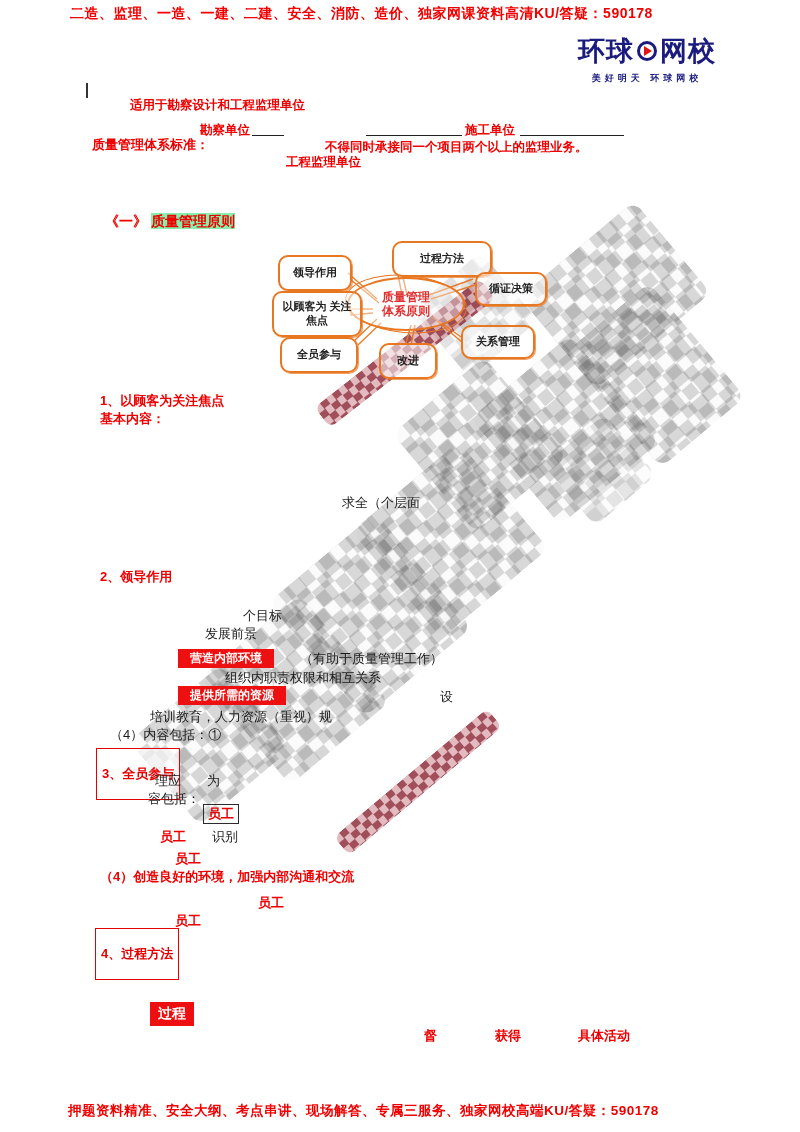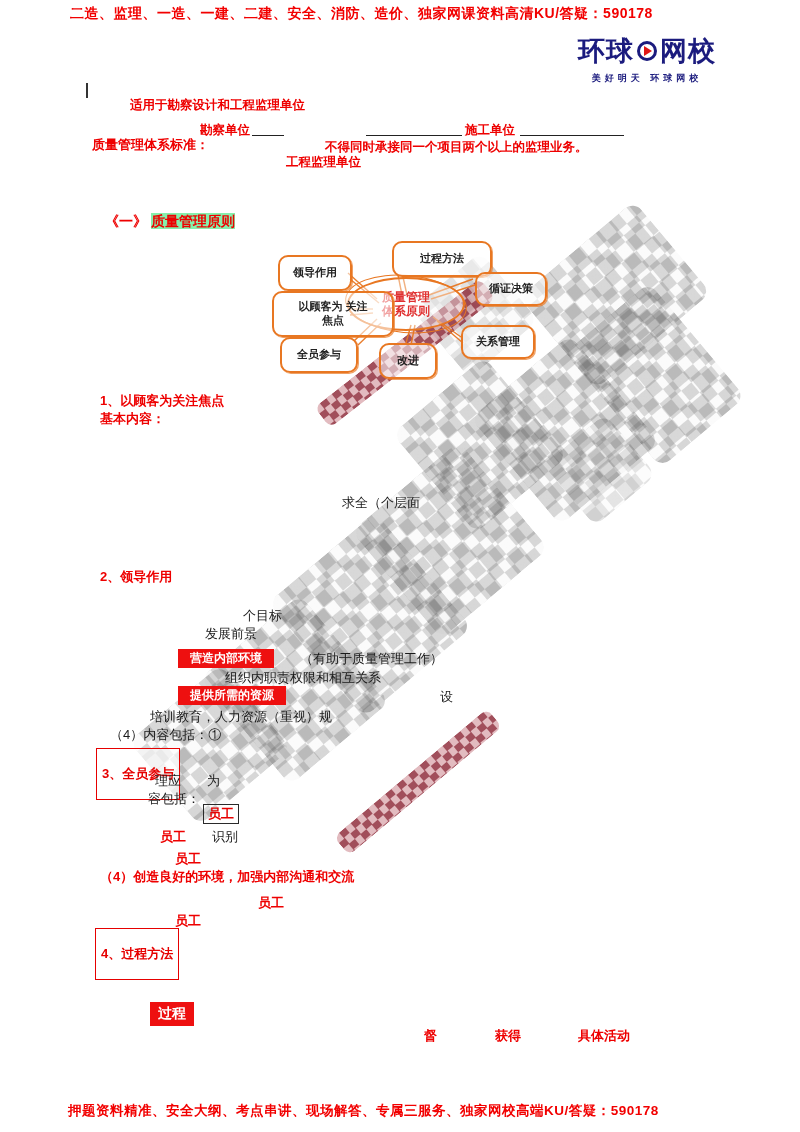--- a/index.html
+++ b/index.html
@@ -108,21 +108,21 @@
         <line x1="146" y1="92" x2="141" y2="110"></line>
           <line x1="150" y1="92" x2="146" y2="112"></line>
       </g>
     </svg>
     <div class="mcenter" style="left:82px;top:44px;width:114px;height:50px;">
       <span>质量管理</span>
       <span>体系原则</span>
     </div>
     <div class="mbox" style="left:85px;top:8px;width:96px;height:32px;margin-left:42px;">过程方法</div>
     <div class="mbox" style="left:13px;top:22px;width:70px;height:32px;">领导作用</div>
-    <div class="mbox" style="left:7px;top:58px;width:78px;height:42px;padding:0 20px;">以顾客为 关注焦点</div>
+    <div class="mbox" style="left:7px;top:58px;width:78px;height:42px;padding:0 4px;">以顾客为 关注焦点</div>
     <div class="mbox" style="left:15px;top:104px;width:74px;height:32px;">全员参与</div>
     <div class="mbox" style="left:210px;top:39px;width:68px;height:30px;">循证决策</div>
     <div class="mbox" style="left:196px;top:92px;width:70px;height:30px;">关系管理</div>
     <div class="mbox" style="left:114px;top:110px;width:54px;height:32px;">改进</div>
   </div>
 
   <div class="abs h-red" style="left:100px;top:392px;">1、以顾客为关注焦点</div>
   <div class="abs h-red" style="left:100px;top:410px;">基本内容：</div>
 
   <div class="abs frag" style="left:342px;top:494px;">求全（个层面</div>

